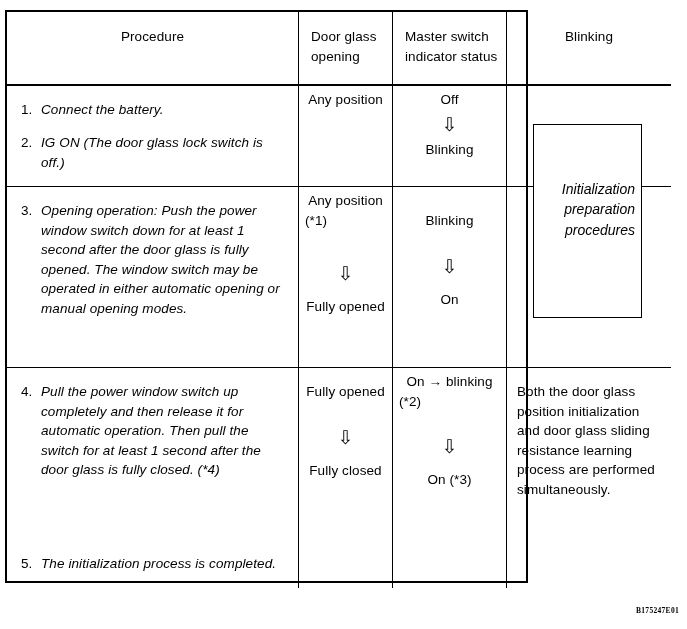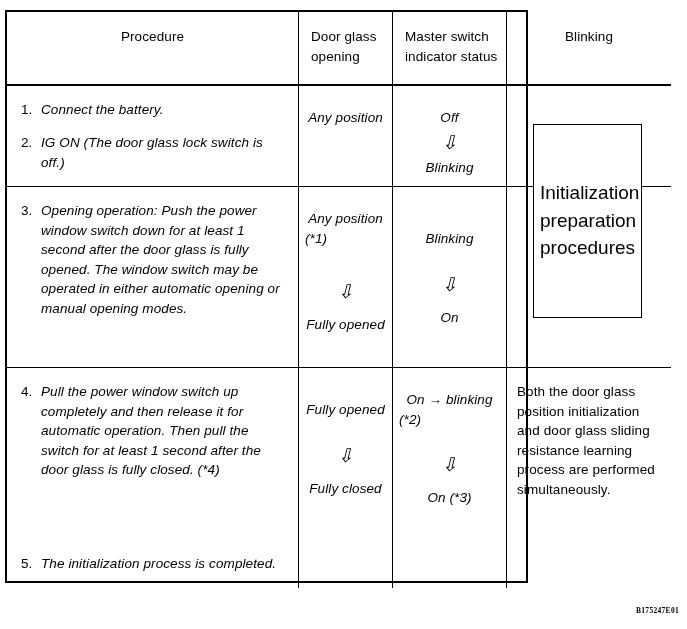--- a/index.html
+++ b/index.html
@@ -97,25 +97,24 @@
   .step-num {
     width: 20px;
     flex: 0 0 20px;
   }
   .step-text { flex: 1 1 auto; font-style: italic; }
   .step.gap-big { margin-bottom: 0; }
   .step.push-down { margin-top: 74px; }
 
   
   .stack {
-    padding-top: 22px;
+    padding-top: 4px;
     box-sizing: border-box;
     height: 100%;
     text-align: center;
-    font-style: italic;
   }
   .stack .lbl { display: block; }
   .stack .note {
     display: block;
     text-align: left;
     padding-left: 6px;
   }
   .arrow {
     display: block;
     font-size: 19px;
@@ -146,25 +145,26 @@
     border: 1px solid #000;
     background: #ffffff;
     box-sizing: border-box;
     z-index: 5;
   }
   #purpose-callout .callout-text {
     position: absolute;
     left: 0;
     right: 0;
     top: 54px;
-    text-align: left;
-    font-size: 19px;
+    text-align: right;
+    font-size: 14px;
     line-height: 1.45;
     padding: 0 6px;
     box-sizing: border-box;
+    font-style: italic;
   }
 
   
   #figure-code {
     position: absolute;
     right: 8px;
     top: 606px;
     font-size: 7.5px;
     font-weight: bold;
     letter-spacing: 0.3px;

